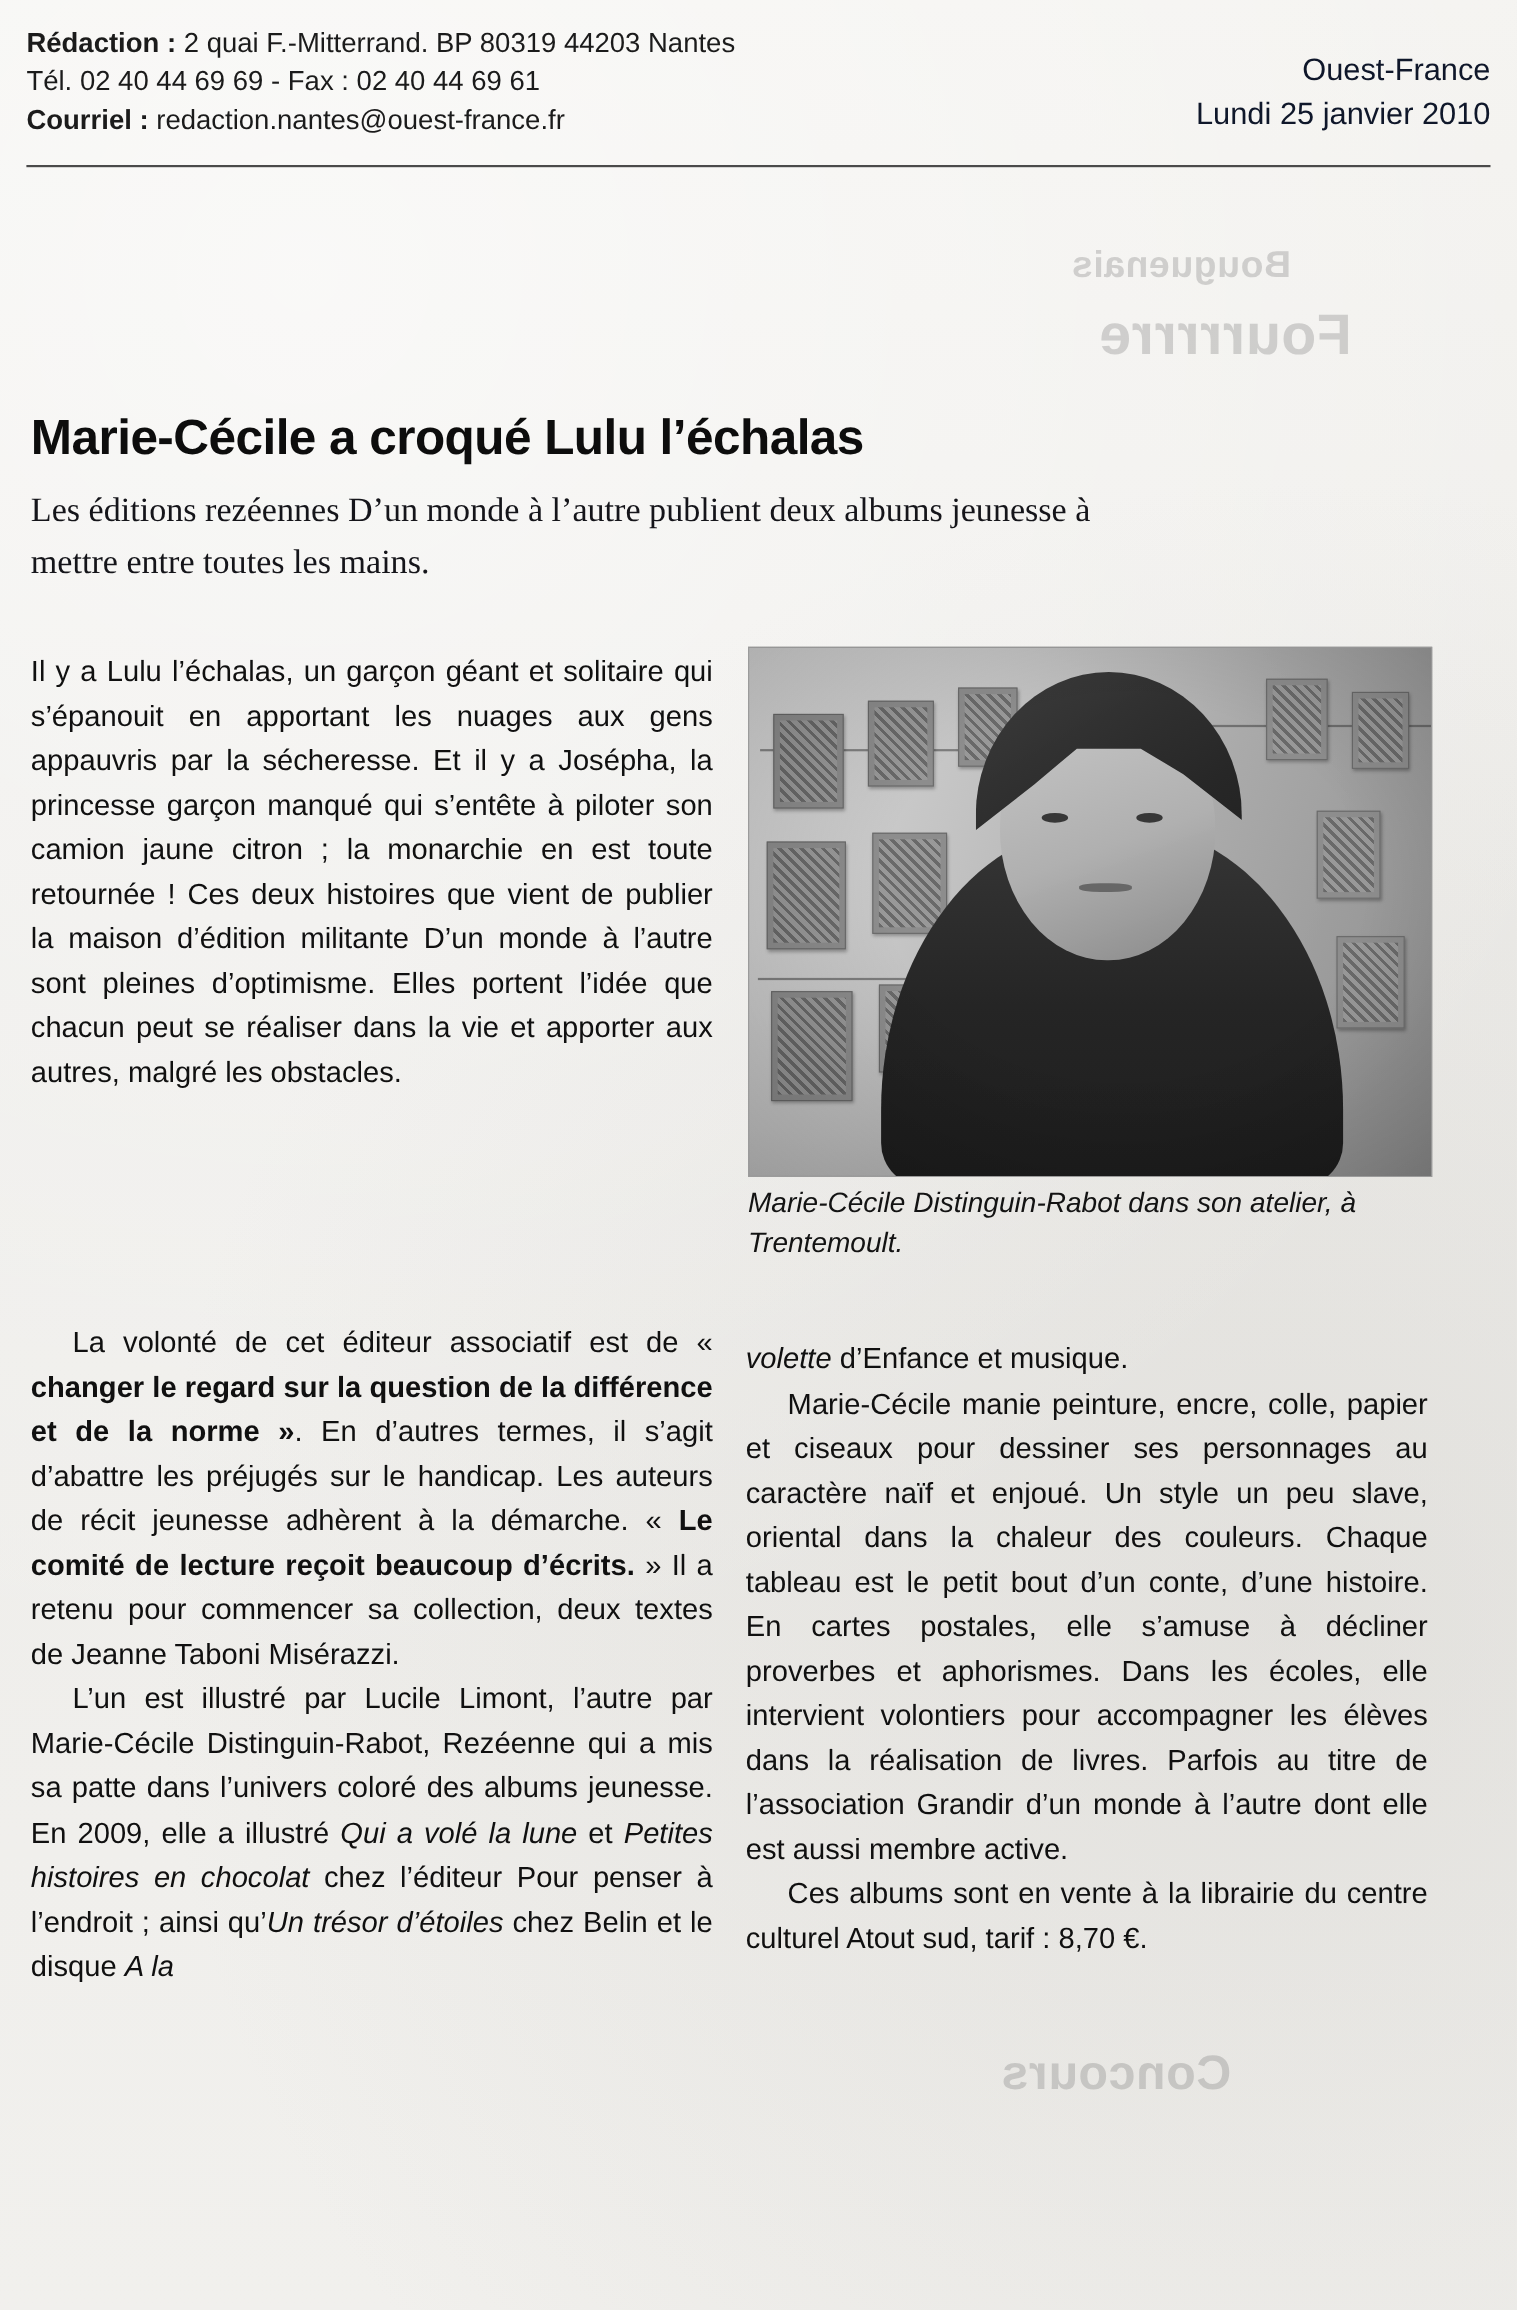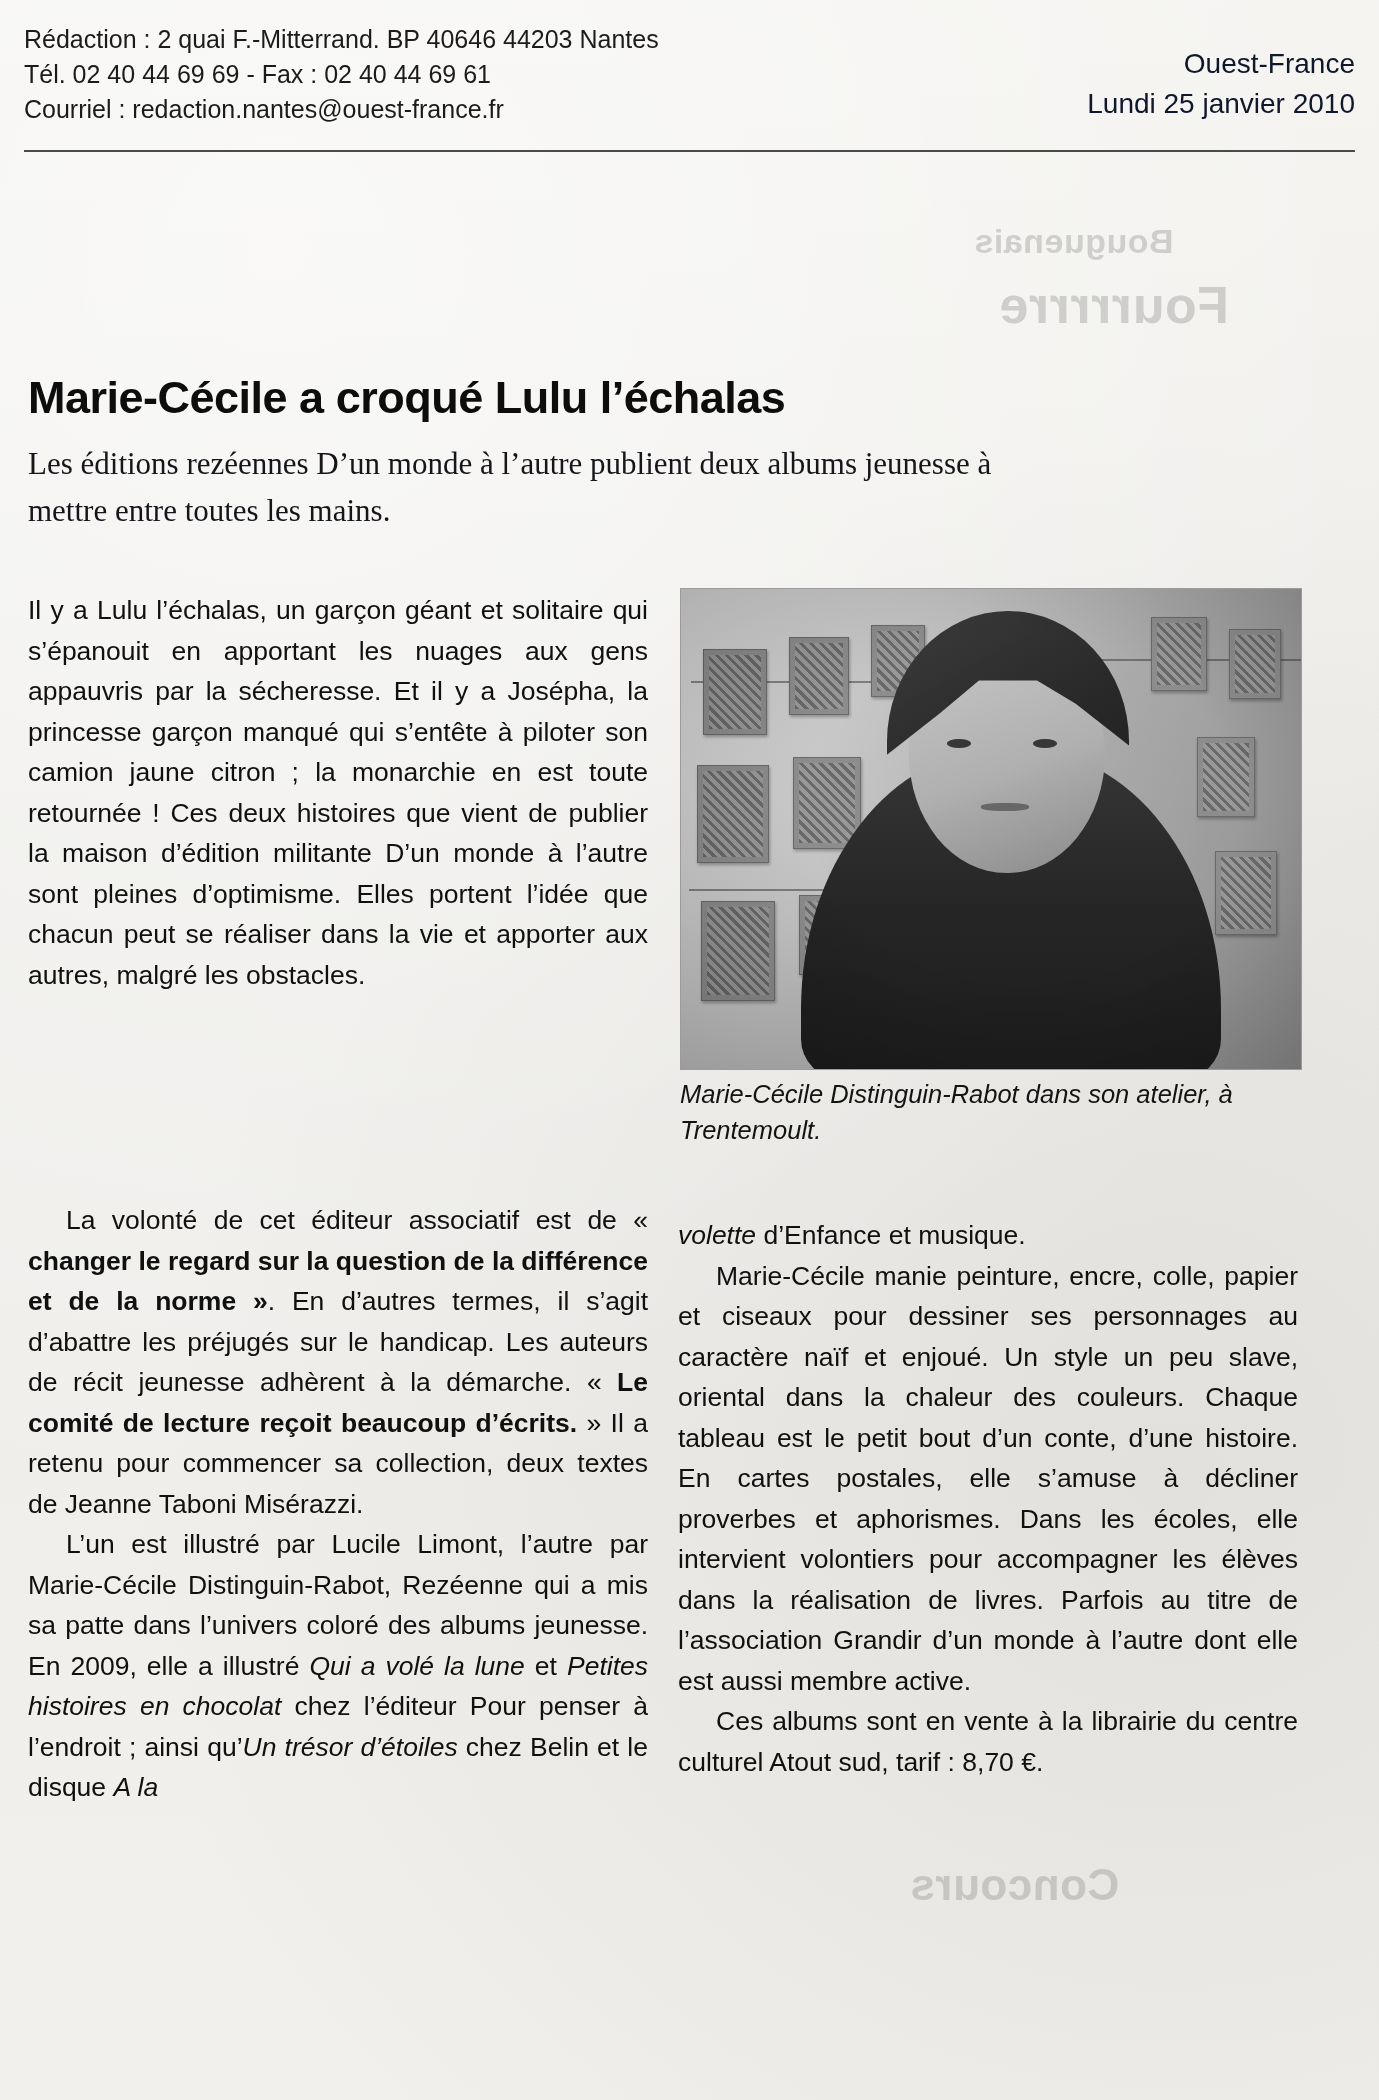--- a/index.html
+++ b/index.html
@@ -49,21 +49,21 @@
     height: 110px;
   }
   .mast-left {
     position: absolute;
     left: 0;
     top: 0;
     font-size: 25px;
     line-height: 35px;
     color: #1b1b1b;
   }
-  .mast-left .lbl { font-weight: normal; }
+  .mast-left .lbl { font-weight: bold; }
   .mast-right {
     position: absolute;
     right: 0;
     top: 22px;
     text-align: right;
     font-size: 28px;
     line-height: 40px;
     color: #0f172a;
   }
   .rule {
@@ -232,21 +232,21 @@
 <div class="sheet">
 
   <div class="ghost" style="top:222px; right:205px; font-size:34px;">Bouguenais</div>
   <div class="ghost" style="top:275px; right:150px; font-size:52px;">Fourrrrre</div>
   <div class="ghost" style="top:910px; right:340px; font-size:28px;">La</div>
   <div class="ghost" style="top:1860px; right:260px; font-size:44px;">Concours</div>
 
   <div class="masthead">
     <div class="mast-left">
       <div>
-        <span class="lbl">Rédaction :</span><span> 2 quai F.-Mitterrand. BP 40646 44203 Nantes</span>
+        <span class="lbl">Rédaction :</span><span> 2 quai F.-Mitterrand. BP 80319 44203 Nantes</span>
       </div>
       <div>Tél. 02 40 44 69 69 - Fax : 02 40 44 69 61</div>
       <div>
         <span class="lbl">Courriel :</span><span> redaction.nantes@ouest-france.fr</span>
       </div>
     </div>
     <div class="mast-right">
       <div>Ouest-France</div>
       <div>Lundi 25 janvier 2010</div>
     </div>

